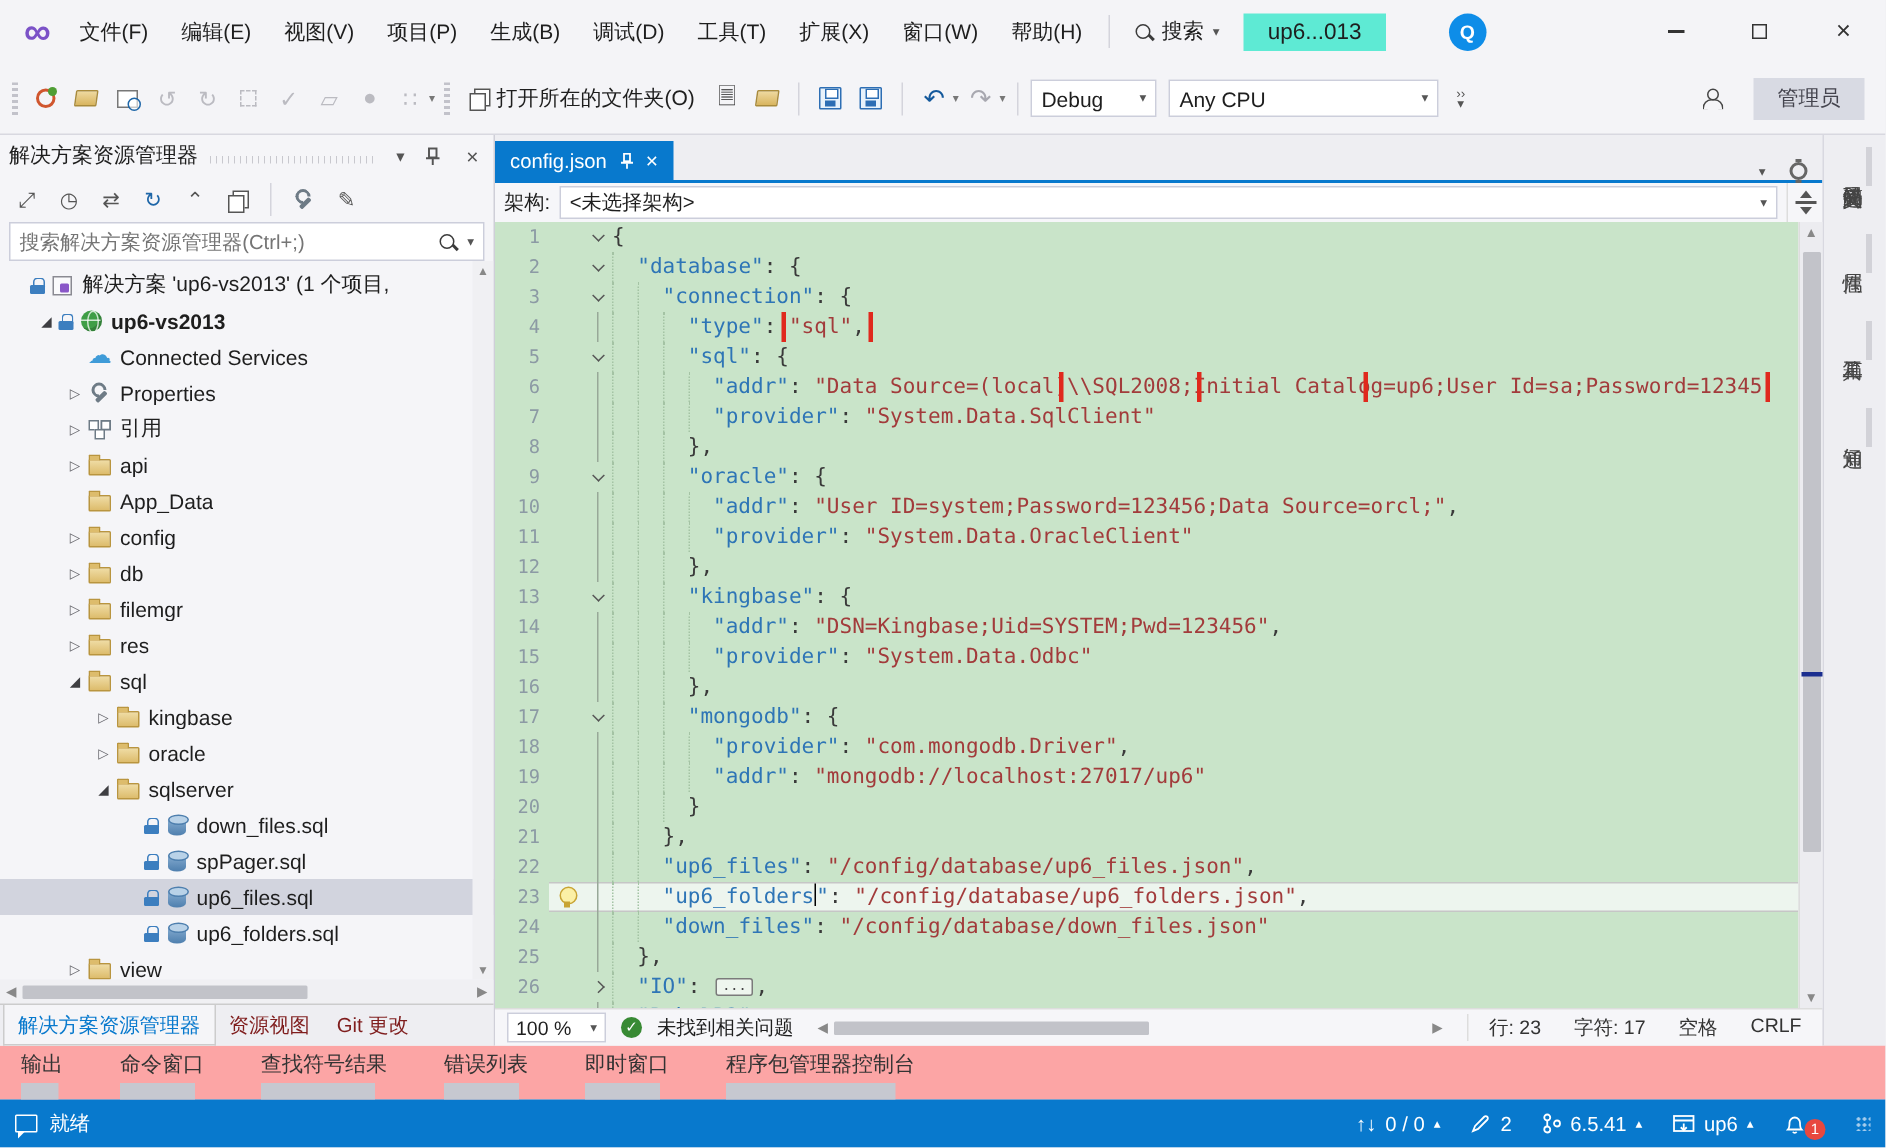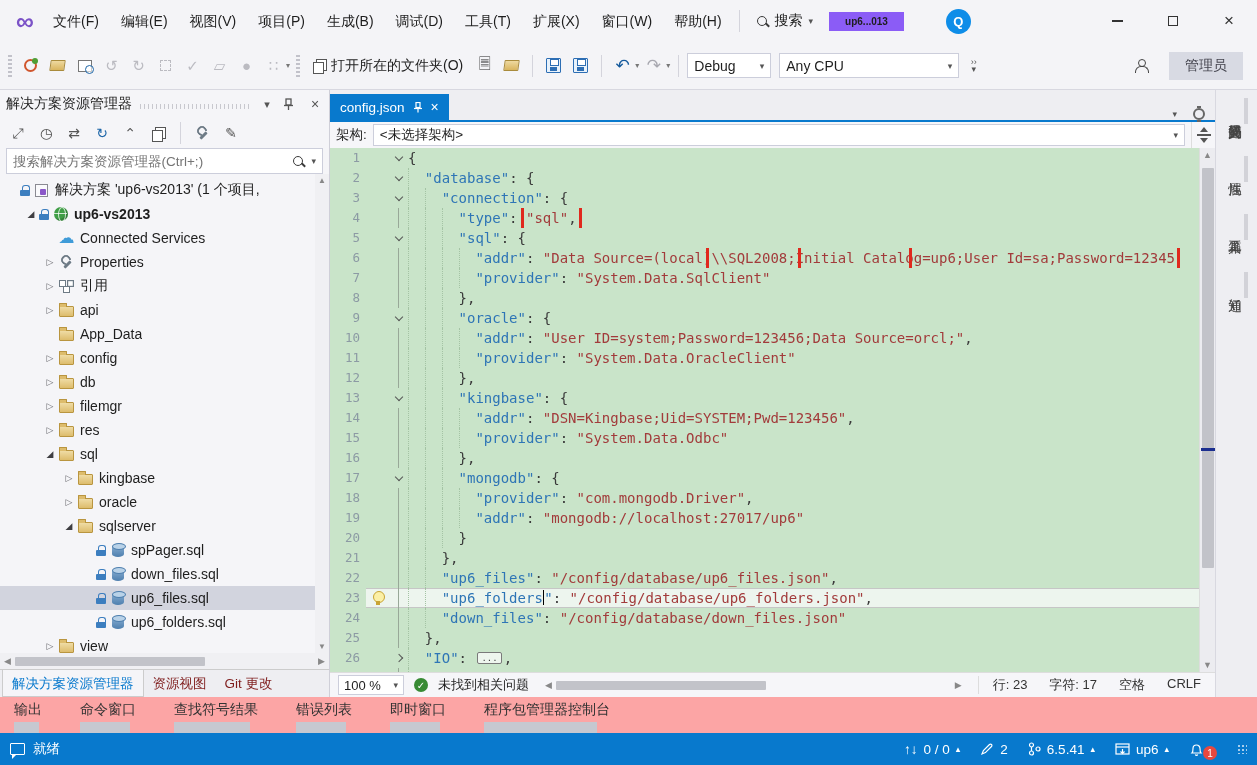--- a/index.html
+++ b/index.html
@@ -10,21 +10,21 @@
   .titlebar{height:42px;display:flex;align-items:center;background:#F4F4F7;padding-left:8px}
   .vslogo{width:34px;height:30px;display:flex;align-items:center;justify-content:center;color:#7B52C7;font-size:25px;font-weight:bold}
   .menu{display:flex;align-items:center;height:100%}
   .menu-item{padding:0 11px;height:30px;line-height:30px;font-size:14px;cursor:default;white-space:nowrap}
   .tb-sep{width:1px;height:22px;background:#D4D4DC;margin:0 6px}
   .search-zone{display:flex;align-items:center;gap:6px;padding:0 10px;font-size:14px}
   .mag{position:relative;width:13px;height:13px;display:inline-block}
   .mag::before{content:"";position:absolute;left:1px;top:1px;width:8px;height:8px;border:1.6px solid #3b3b3b;border-radius:50%}
   .mag::after{content:"";position:absolute;left:9px;top:9px;width:5px;height:1.8px;background:#3b3b3b;transform:rotate(45deg)}
   .caret-down{font-size:9px;color:#555}
-  .title-box{background:#8b5cf6;padding:4px 16px;font-weight:bold;font-size:10px;margin-left:6px}
+  .title-box{background:#5eead4;padding:4px 16px;font-weight:normal;font-size:15px;margin-left:6px}
   .avatar{width:25px;height:25px;border-radius:50%;background:#0E8DE8;color:#fff;display:flex;align-items:center;justify-content:center;font-weight:bold;margin-left:42px}
   .win-btns{margin-left:auto;display:flex;height:100%}
   .win-btn{width:56px;height:42px;display:flex;align-items:center;justify-content:center;font-size:17px;color:#333}
   .wb-min{width:11px;height:1.4px;background:#333}
   .wb-max{width:10px;height:10px;border:1.2px solid #333}
 
   
   .toolbar{height:48px;display:flex;align-items:center;background:#F4F4F7;border-bottom:1px solid #D8D8E0;padding:0 4px;gap:2px}
   .grip{width:4px;height:22px;margin:0 4px;background:repeating-linear-gradient(180deg,#C2C2CA 0 2px,transparent 2px 4px)}
   .tbi{width:25px;height:25px;display:flex;align-items:center;justify-content:center;font-size:15px;border-radius:2px}
@@ -413,29 +413,29 @@
             <span class="ifolder"></span>
           </span>
           <span class="tlabel">sqlserver</span>
         </div>
         <div class="trow" style="padding-left: 80px;">
           <span class="texp"></span>
           <span class="tlock ilock"></span>
           <span class="tico">
             <span class="idb"></span>
           </span>
-          <span class="tlabel">spPager.sql</span>
+          <span class="tlabel">down_files.sql</span>
         </div>
         <div class="trow" style="padding-left: 80px;">
           <span class="texp"></span>
           <span class="tlock ilock"></span>
           <span class="tico">
             <span class="idb"></span>
           </span>
-          <span class="tlabel">down_files.sql</span>
+          <span class="tlabel">spPager.sql</span>
         </div>
         <div class="trow sel" style="padding-left: 80px;">
           <span class="texp"></span>
           <span class="tlock ilock"></span>
           <span class="tico">
             <span class="idb"></span>
           </span>
           <span class="tlabel">up6_files.sql</span>
         </div>
         <div class="trow" style="padding-left: 80px;">

